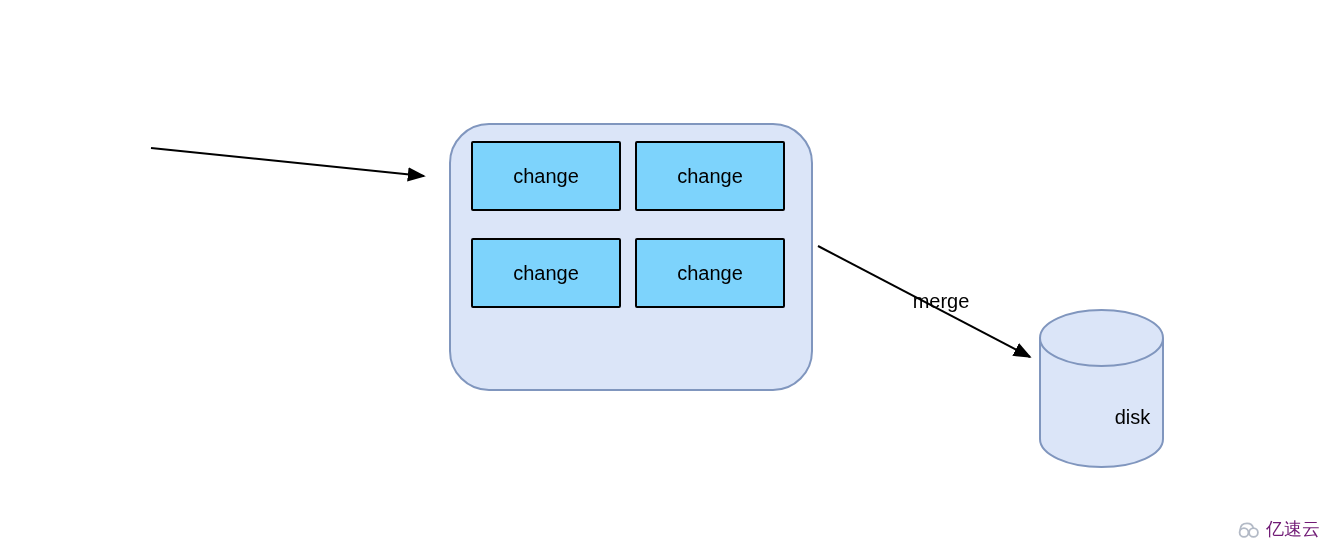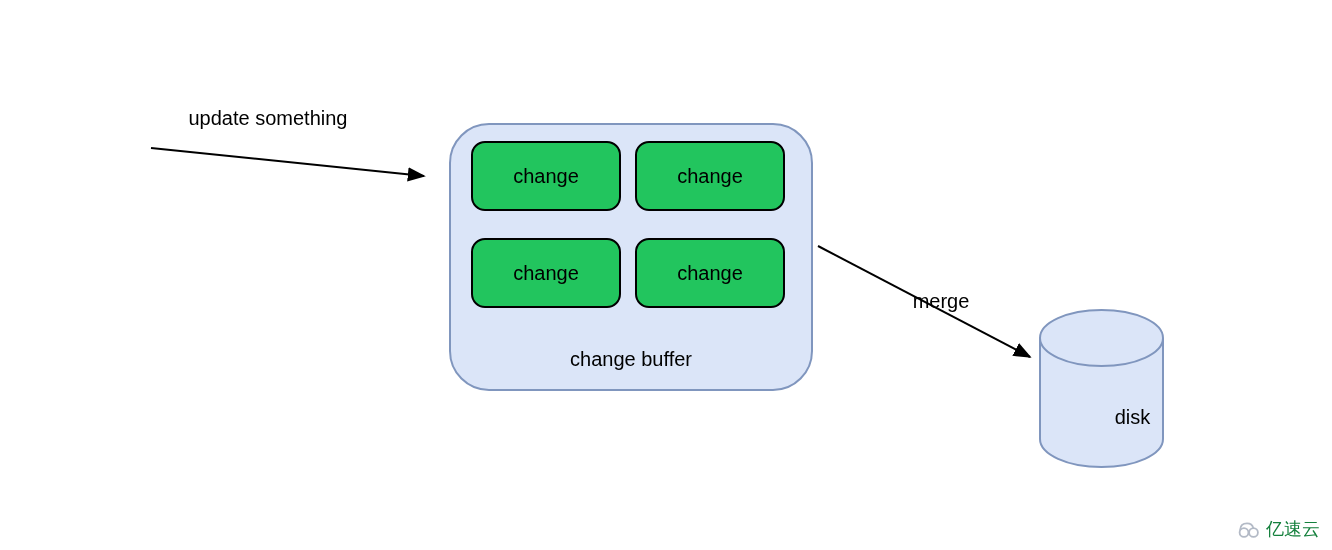--- a/index.html
+++ b/index.html
@@ -44,23 +44,23 @@
     box-sizing: border-box;
     background: #dbe5f8;
     border: 2px solid #8096be;
     border-radius: 40px;
   }
   .cell {
     position: absolute;
     width: 150px;
     height: 70px;
     box-sizing: border-box;
-    background: #22c55e;
+    background: #7dd3fc;
     border: 2px solid #000000;
-    border-radius: 14px;
+    border-radius: 2px;
     font-size: 20px;
     display: flex;
     align-items: center;
     justify-content: center;
   }
   .cell-1 { left: 20px;  top: 16px;  }
   .cell-2 { left: 184px; top: 16px;  }
   .cell-3 { left: 20px;  top: 113px; }
   .cell-4 { left: 184px; top: 113px; }
   .buffer-title {
@@ -72,21 +72,21 @@
     font-size: 20px;
   }
 
   .watermark {
     position: absolute;
     right: 12px;
     bottom: 10px;
     display: flex;
     align-items: center;
     gap: 4px;
-    color: #15803d;
+    color: #701a75;
     font-size: 18px;
     line-height: 22px;
   }
   .watermark svg { display: block; }
 </style>
 </head>
 <body>
 
 <div class="canvas">
 
@@ -100,32 +100,30 @@
     <line x1="151" y1="148" x2="424" y2="176" stroke="#000000" stroke-width="2" marker-end="url(#arrowhead)"></line>
 
     <line x1="818" y1="246" x2="1030" y2="357" stroke="#000000" stroke-width="2" marker-end="url(#arrowhead)"></line>
 
     <g>
       <path d="M 1040 338 A 61.5 28 0 0 1 1163 338 L 1163 439 A 61.5 28 0 0 1 1040 439 Z" fill="#dbe5f8" stroke="#8096be" stroke-width="2"></path>
       <path d="M 1040 338 A 61.5 28 0 0 0 1163 338" fill="none" stroke="#8096be" stroke-width="2"></path>
     </g>
   </svg>
 
-  <div class="label update-label">update something</div>
 
   <div class="label merge-label">merge</div>
 
   <div class="label disk-label">disk</div>
 
   <div class="buffer">
     <div class="cell cell-1">change</div>
     <div class="cell cell-2">change</div>
     <div class="cell cell-3">change</div>
     <div class="cell cell-4">change</div>
-    <div class="buffer-title">change buffer</div>
   </div>
 
   <div class="watermark">
     <svg width="26" height="20" viewBox="0 0 26 20">
       <g fill="none" stroke="#b3bac6" stroke-width="1.8" stroke-linecap="round">
         <circle cx="8" cy="13.5" r="4.4"></circle>
         <circle cx="17.5" cy="13.5" r="4.4"></circle>
         <path d="M 4.2 10.5 Q 4.6 4.4 11 4.4 Q 16.2 4.4 17.3 9.1"></path>
       </g>
     </svg>

